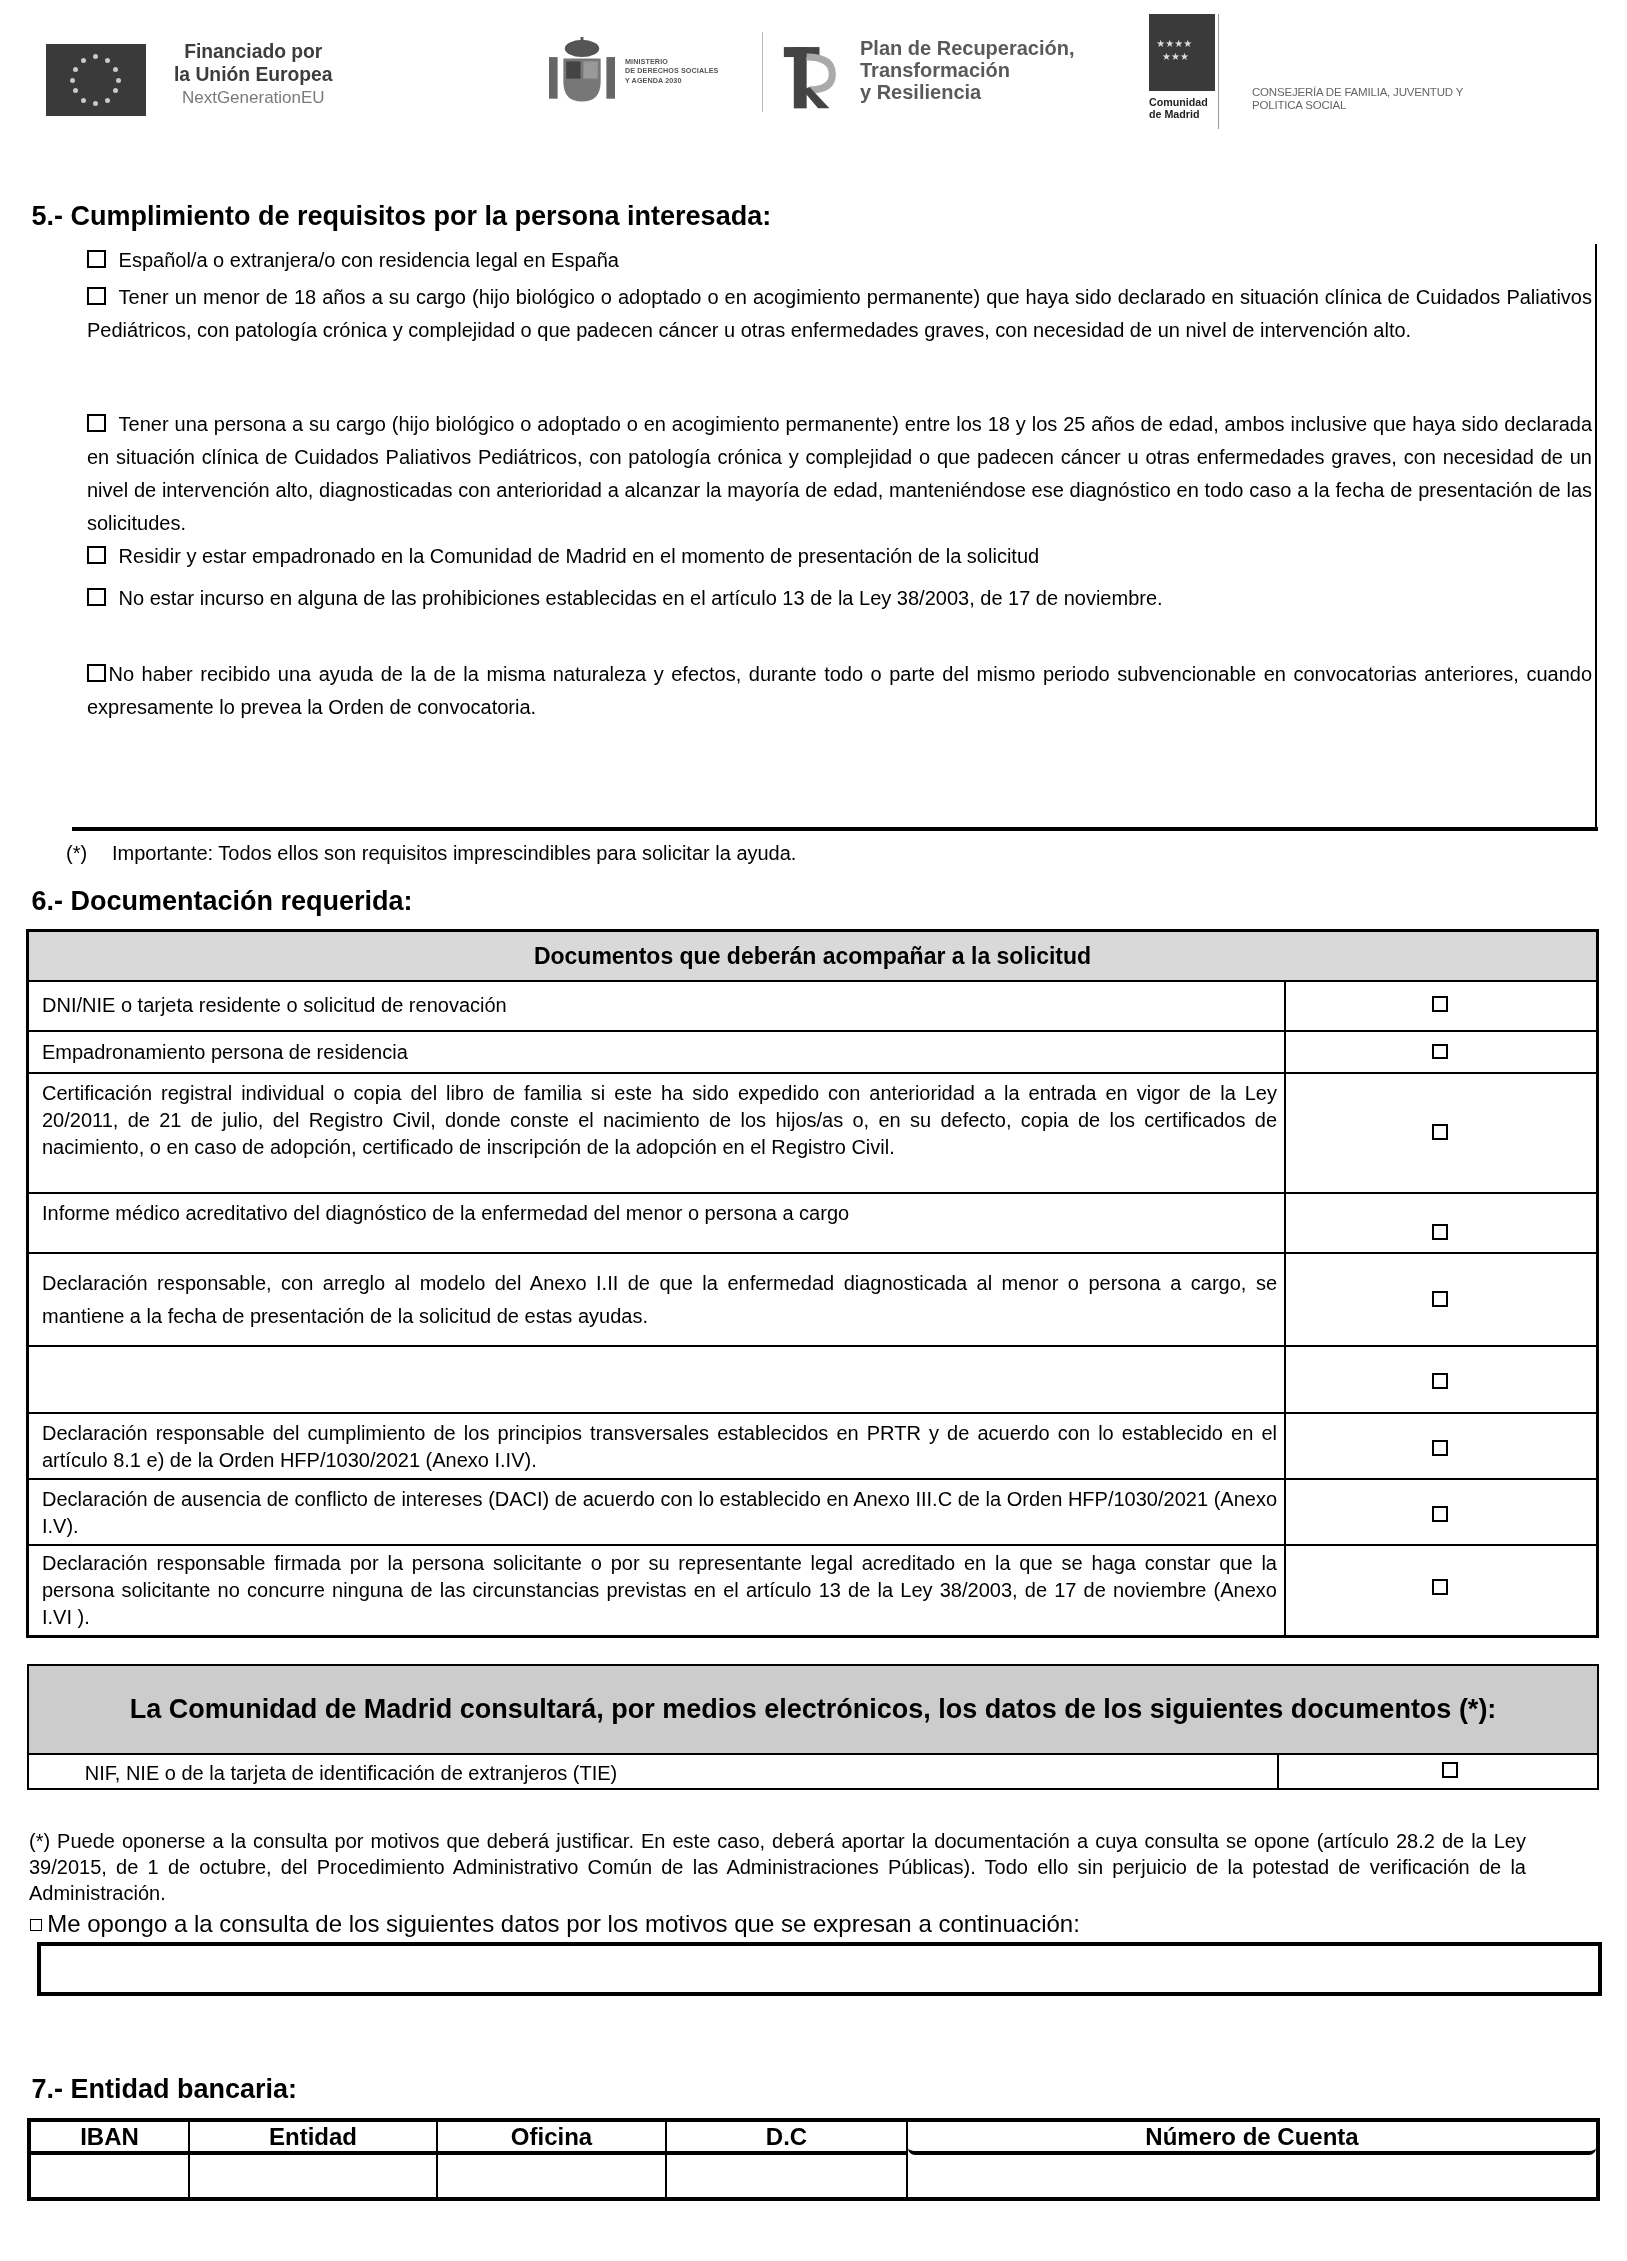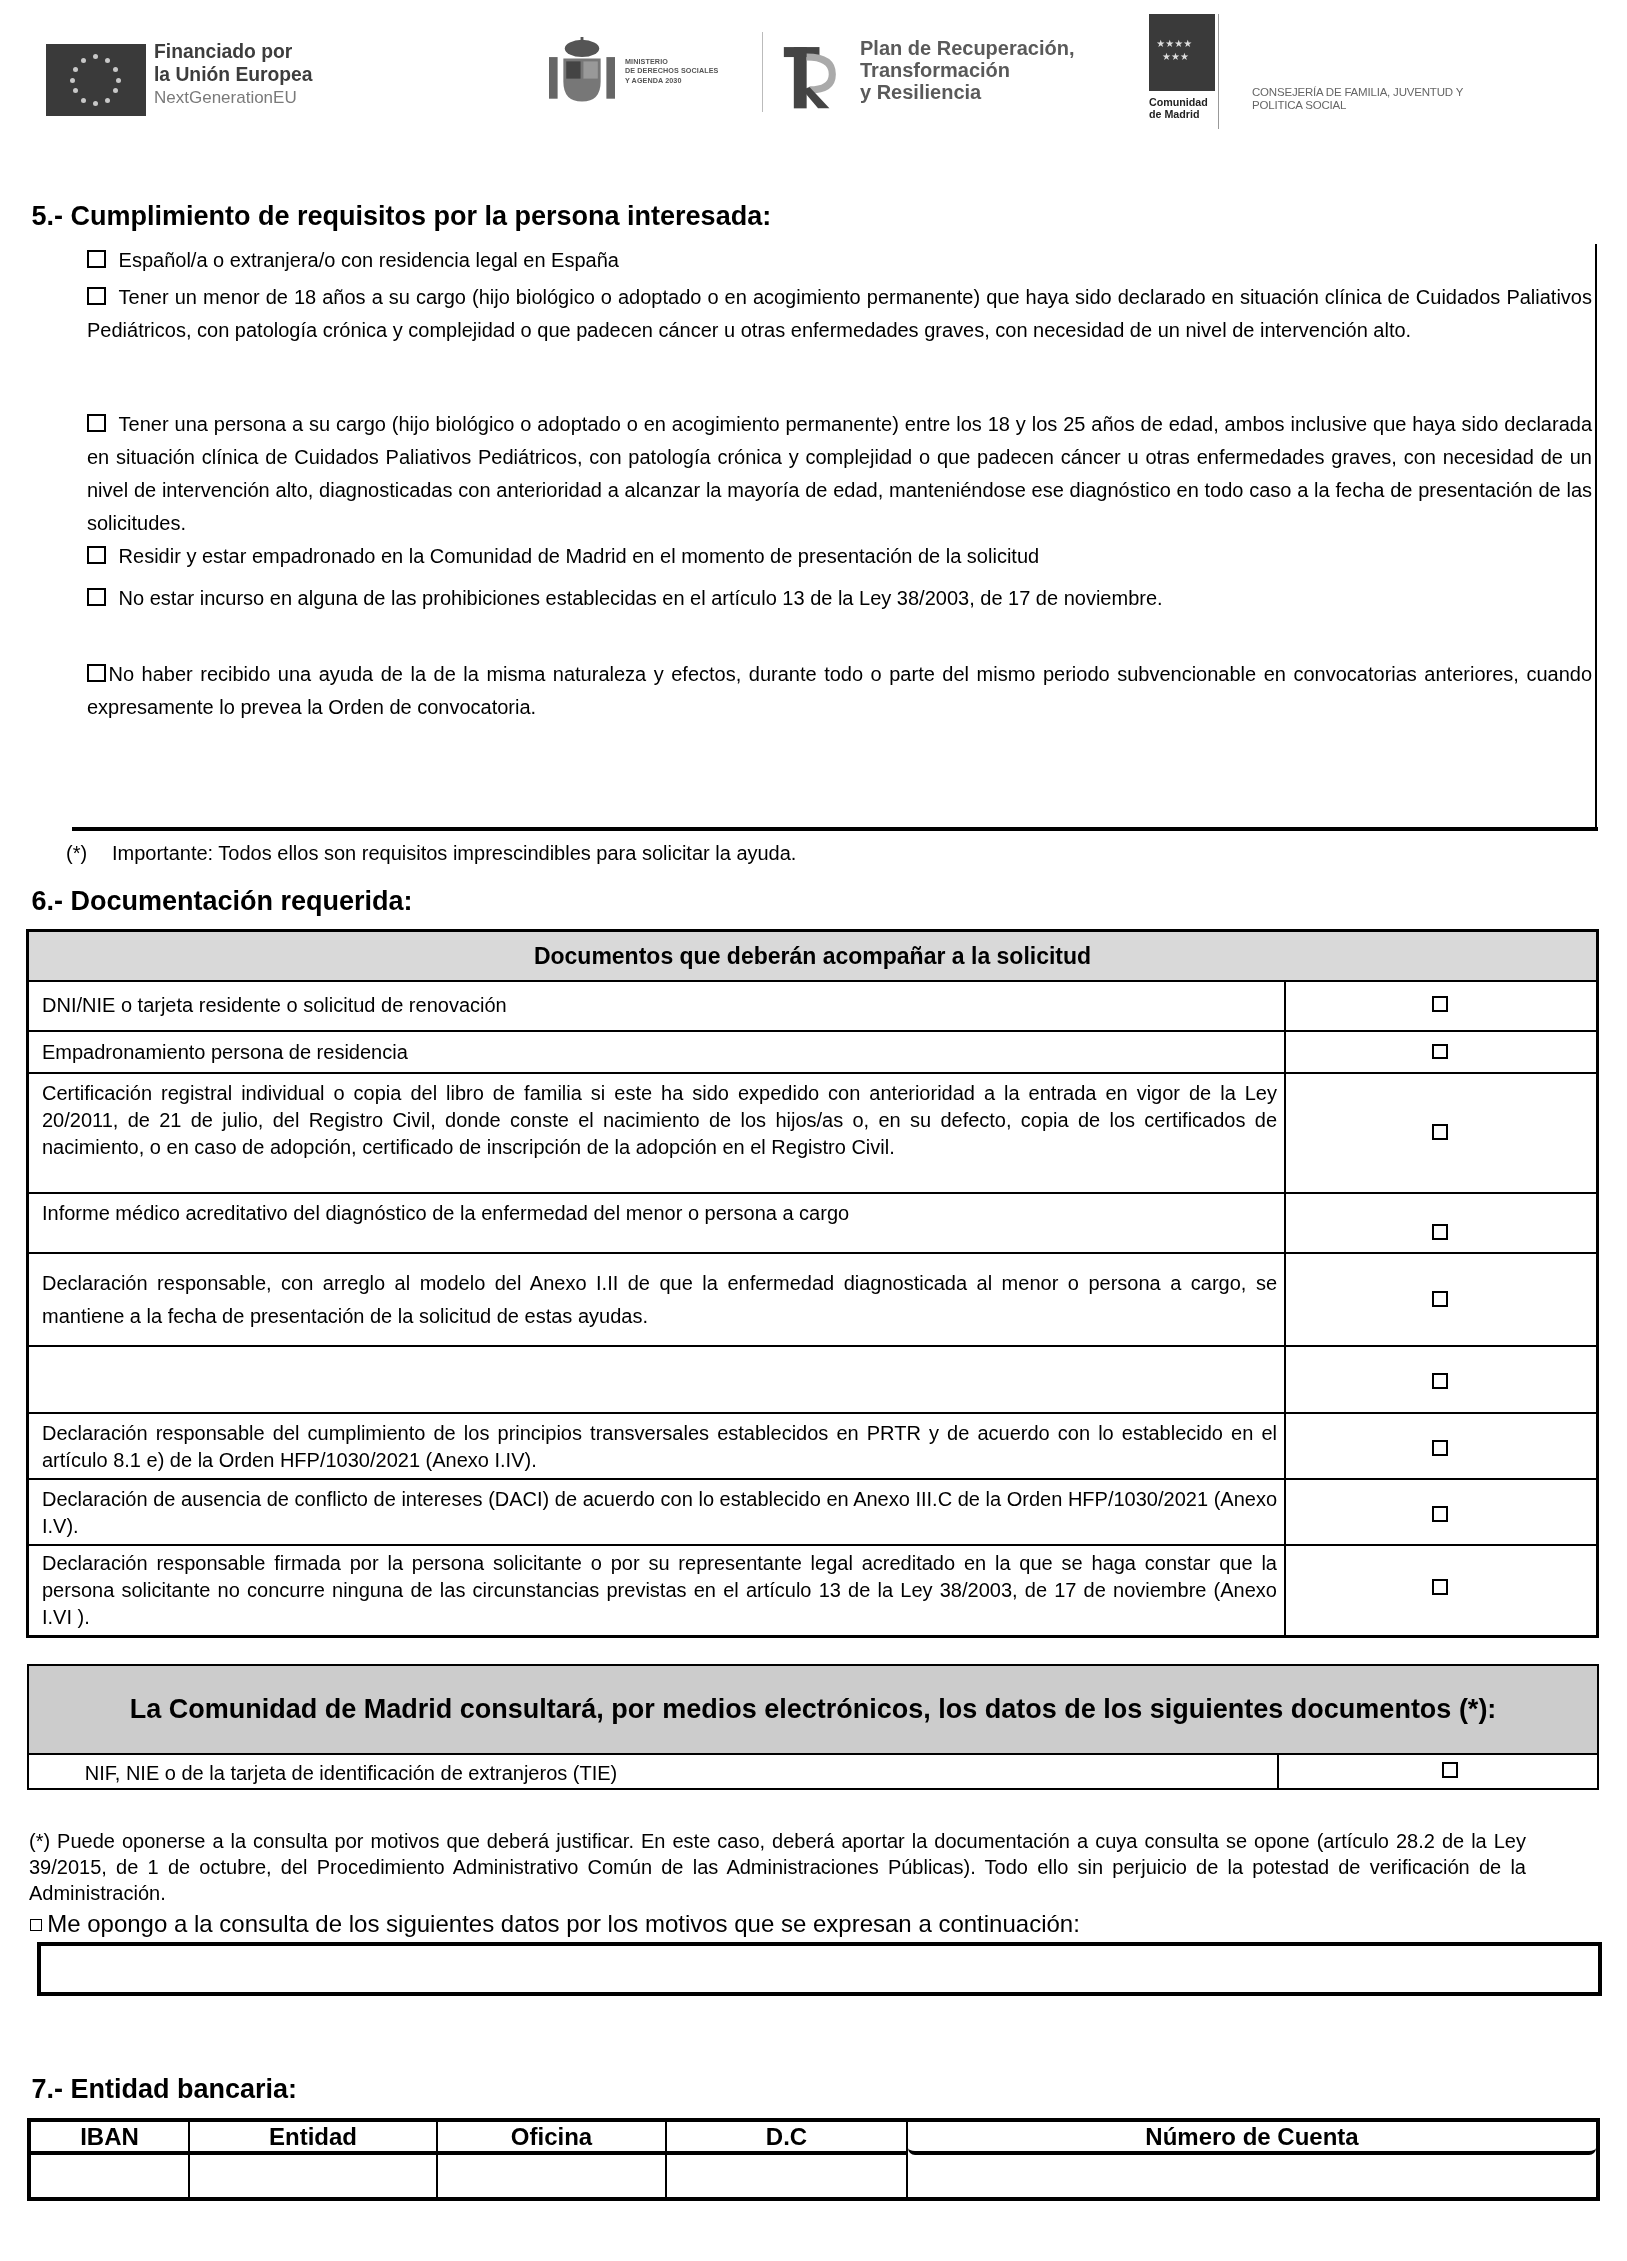--- a/index.html
+++ b/index.html
@@ -3,21 +3,21 @@
   <meta charset="utf-8">
   <style>
     html, body { margin: 0; padding: 0; background: #ffffff; }
     body { width: 1628px; height: 2261px; position: relative; overflow: hidden;
            font-family: "Liberation Sans", sans-serif; color: #000; }
     .abs { position: absolute; }
 
     
     .logo-eu-flag { left: 46px; top: 44px; width: 100px; height: 72px; background: #3a3a3a; }
     .eu-star { position: absolute; width: 5px; height: 5px; background: #c8c8c8; border-radius: 50%; }
-    .logo-eu-text { left: 154px; top: 40px; font-weight: bold; font-size: 19.3px; line-height: 23px; color: #3d3d3d; }
+    .logo-eu-text { left: 174px; top: 40px; font-weight: bold; font-size: 19.3px; line-height: 23px; color: #3d3d3d; text-align: center; }
     .logo-eu-sub { font-weight: normal; font-size: 17px; color: #7a7a7a; }
 
     .logo-shield { left: 546px; top: 37px; width: 72px; height: 66px; }
     .logo-ministry-text { left: 625px; top: 57px; font-size: 7.2px; font-weight: bold; line-height: 9.3px; color: #555; letter-spacing: 0.1px; }
     .logo-sep-1 { left: 762px; top: 31.5px; width: 1.4px; height: 80px; background: #bbb; }
 
     .logo-prtr-mark { left: 781px; top: 44px; width: 57px; height: 66px; }
     .logo-prtr-text { left: 860px; top: 37px; font-weight: bold; font-size: 20px; line-height: 22px; color: #5a5a5a; }
 
     .logo-madrid-box { left: 1149px; top: 14.3px; width: 66px; height: 100px; }

